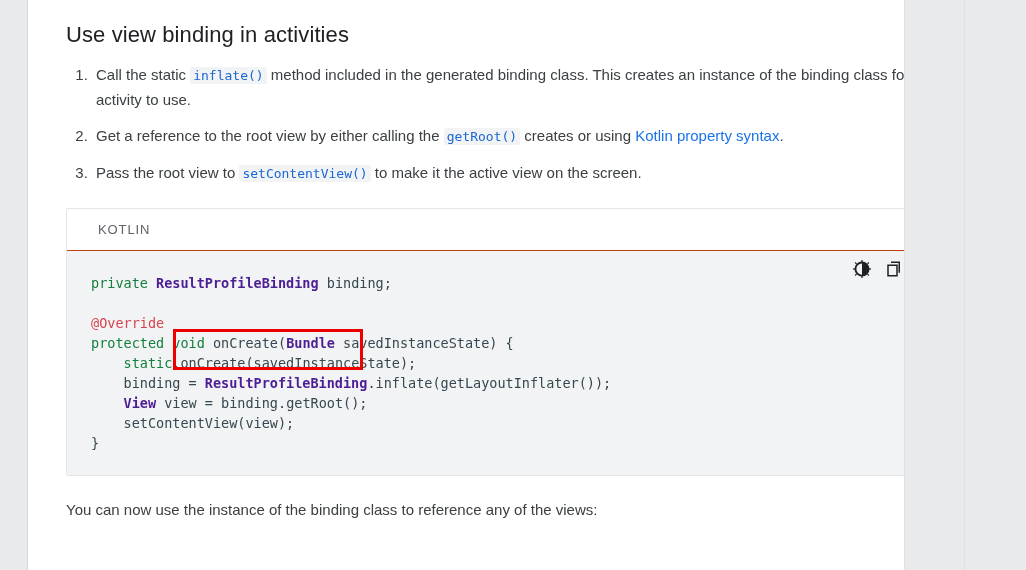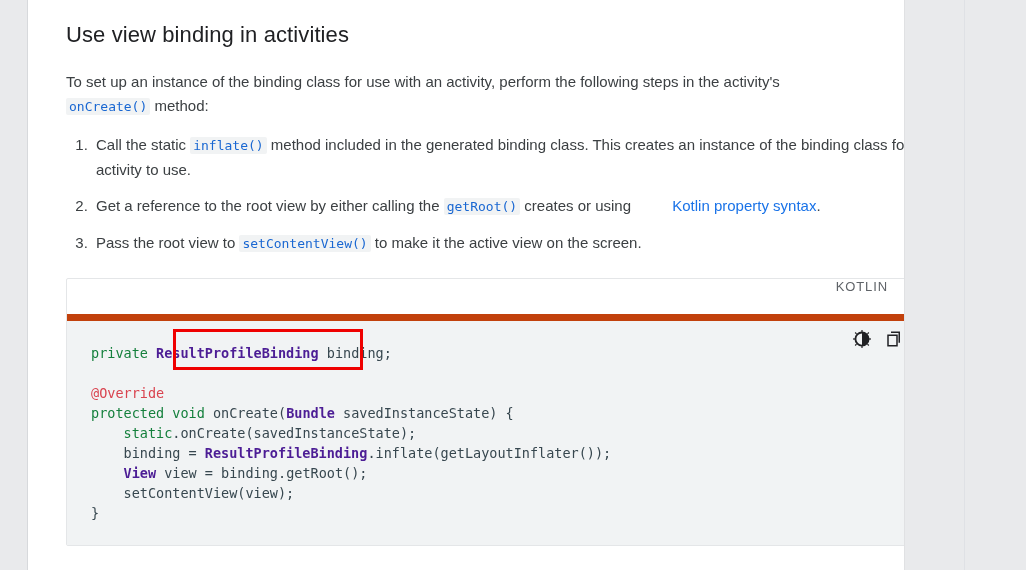--- a/index.html
+++ b/index.html
@@ -81,21 +81,20 @@
     color: #1967d2;
     background: #f1f3f4;
     padding: 1px 3px;
     border-radius: 2px;
     white-space: nowrap;
   }
 
   a.doc-link {
     color: #1a73e8;
     text-decoration: none;
-    margin-left: 37px;
   }
 
   ol.steps {
     margin: 0;
     padding: 14px 0 0 26px;
     font-size: 15px;
     line-height: 24px;
     color: #3c4043;
     max-width: 868px;
   }
@@ -110,26 +109,25 @@
     margin-top: 22px;
     width: 853px;
     border: 1px solid #e4e6e8;
     border-radius: 2px;
     box-sizing: border-box;
     background: #ffffff;
   }
 
   .tab-strip {
     display: flex;
-    align-items: flex-end;
+    align-items: center;
     height: 42px;
     padding-left: 15px;
-    border-bottom: 7px solid #c2410c;
-    box-sizing: border-box;
-    flex-direction: column;
+    border-bottom: 1px solid #c2410c;
+    box-sizing: border-box;
   }
   .tab {
     display: flex;
     align-items: center;
     font-size: 13px;
     letter-spacing: 0.9px;
     font-weight: 500;
     color: #5f6368;
     padding: 0 16px;
     margin-right: 14px;
@@ -217,23 +215,20 @@
 <div class="page-backdrop"></div>
 
 <div class="gutter-left"></div>
 <div class="gutter-right"></div>
 
 <div class="content-sheet">
   <div class="article">
 
     <h2 class="page-title">Use view binding in activities</h2>
 
-    <p class="body-text">
-      <span>To set up an instance of the binding class for use with an activity, perform the following steps in the activity's </span><code class="inline">onCreate()</code><span> method:</span>
-    </p>
 
     <ol class="steps">
         <li><span>Call the static </span><code class="inline">inflate()</code><span> method included in the generated binding class. This creates an instance of the binding class for the activity to use.</span></li>
         <li><span>Get a reference to the root view by either calling the </span><code class="inline">getRoot()</code><span> creates or using </span><a class="doc-link" href="#">Kotlin property syntax</a><span>.</span></li>
         <li><span>Pass the root view to </span><code class="inline">setContentView()</code><span> to make it the active view on the screen.</span></li>
       </ol>
 
     <div class="code-card">
 
       <div class="tab-strip">

